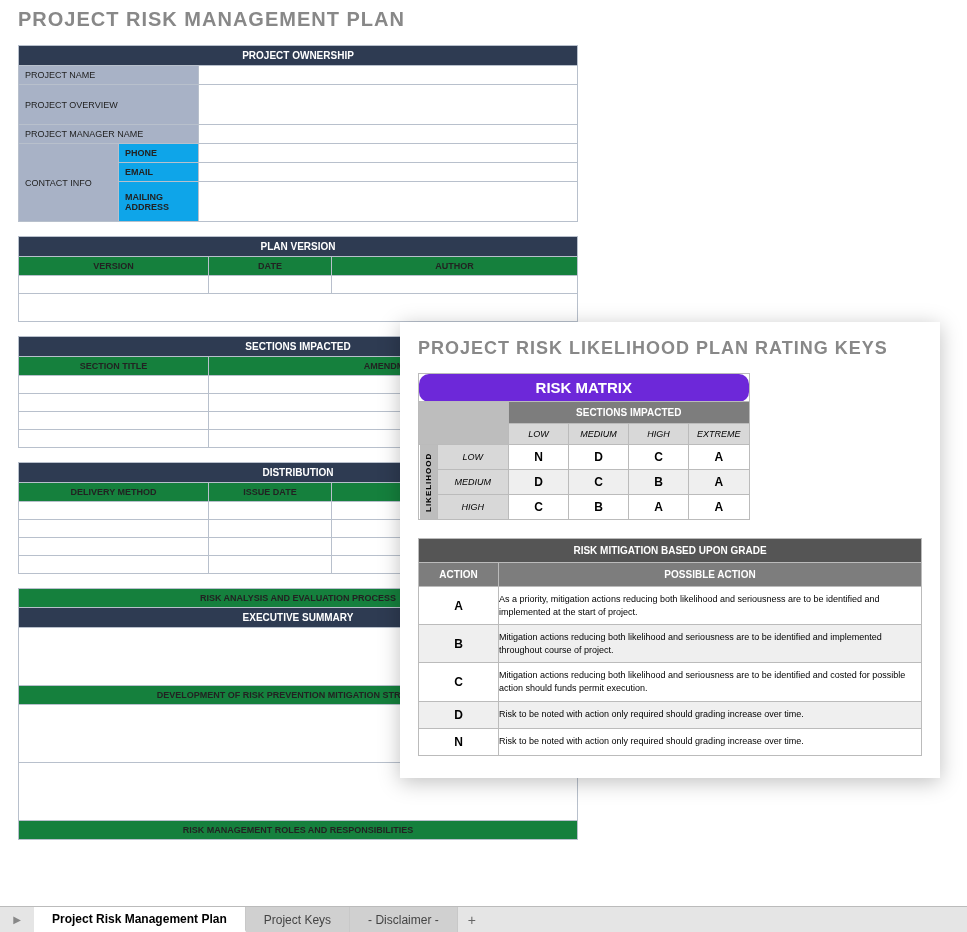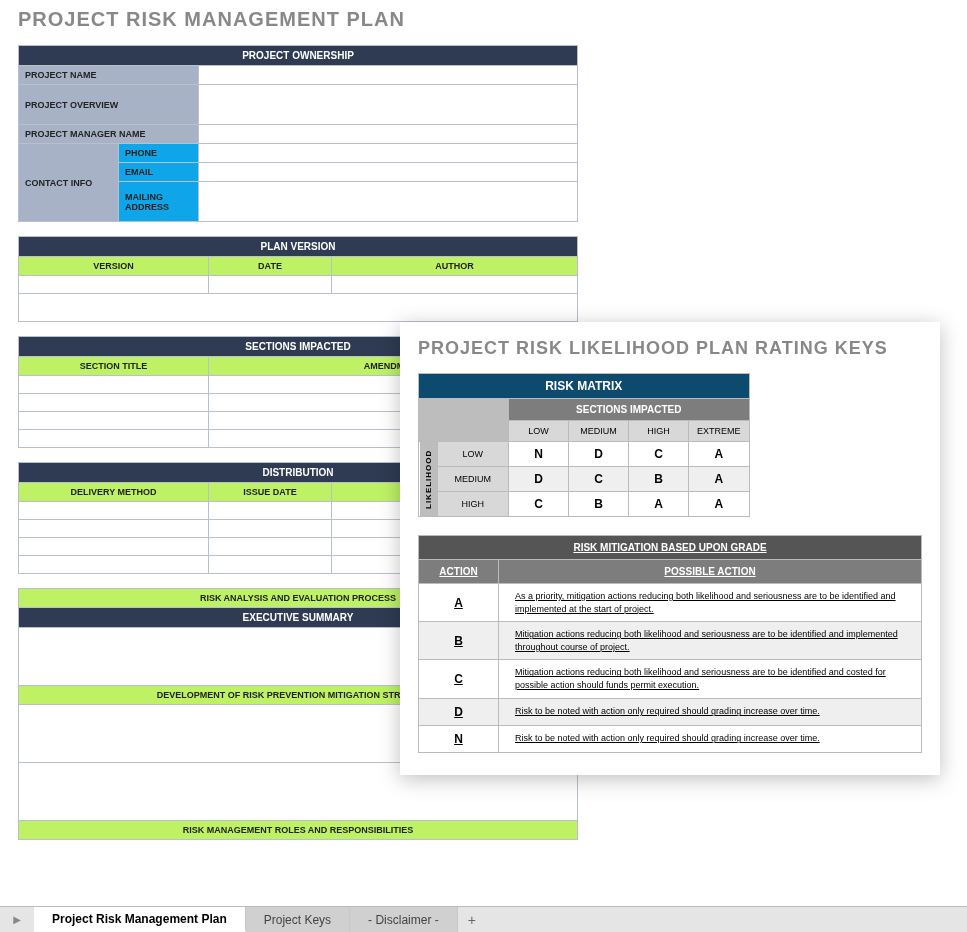--- a/index.html
+++ b/index.html
@@ -43,34 +43,34 @@
   .sec-head {
     background: #2e3b52;
     color: #fff;
     font-weight: bold;
     text-align: center;
     font-size: 10px;
     padding: 6px;
   }
   .lbl {
     background: #a8b2c6;
-    font-weight: bold;
+    font-weight: normal;
     text-align: left;
     font-size: 9px;
     color: #222;
   }
   .lbl-light {
     background: #0ea5e9;
     font-weight: bold;
     text-align: left;
     font-size: 9px;
     color: #222;
   }
   .colhead {
-    background: #bef264;
+    background: #15803d;
     font-weight: bold;
     text-align: center;
     font-size: 9px;
     color: #222;
   }
   .input {
     background: #fff;
     height: 18px;
   }
   .input-tall { height: 40px; }
@@ -97,55 +97,55 @@
     border-collapse: collapse;
     font-size: 10px;
     margin-bottom: 18px;
   }
   table.matrix td, table.matrix th {
     border: 1px solid #bbb;
     padding: 5px 8px;
     text-align: center;
   }
   .mx-head-dark {
-    background: #0c4a6e;
+    background: #6d28d9;
     color: #fff;
     font-weight: bold;
-    font-size: 12px;
+    font-size: 15px;
+    border-radius: 10px;
   }
   .mx-head-mid {
     background: #7d7d7d;
     color: #fff;
     font-weight: bold;
     font-size: 10px;
   }
   .mx-lbl { background: #bdbdbd; font-size: 9px; font-weight: normal; }
-  .mx-lbl-light { background: #d8d8d8; font-size: 9px; }
+  .mx-lbl-light { background: #d8d8d8; font-size: 9px; font-style: italic; }
   .mx-cell { background: #fff; font-weight: bold; font-size: 12px; }
   .mx-cell-alt { background: #efefef; font-weight: bold; font-size: 12px; }
   .vtext {
     writing-mode: vertical-rl;
     transform: rotate(180deg);
     background: #bdbdbd;
     font-size: 8px;
     font-weight: bold;
     letter-spacing: 1px;
     text-align: center;
     padding: 4px 2px !important;
   }
 
   table.mitig {
     width: 100%;
     border-collapse: collapse;
     font-size: 10px;
   }
   table.mitig td, table.mitig th {
     border: 1px solid #bbb;
-    padding: 6px 16px;
-    text-decoration: underline;
+    padding: 6px 0;
   }
   .mit-head-dark { background: #555; color: #fff; font-weight: bold; text-align: center; }
   .mit-head-mid  { background: #7d7d7d; color: #fff; font-weight: bold; text-align: center; }
   .mit-grade { text-align: center; font-weight: bold; font-size: 12px; }
   .mit-row-alt { background: #efefef; }
   .mit-action { font-size: 9px; line-height: 1.4; margin-top: 13px; }
 
   
   .tabbar {
     position: absolute;

